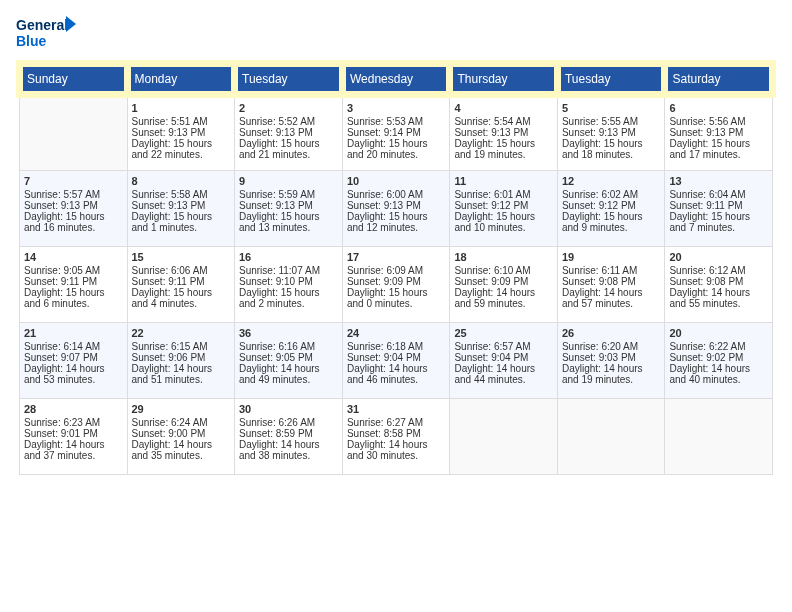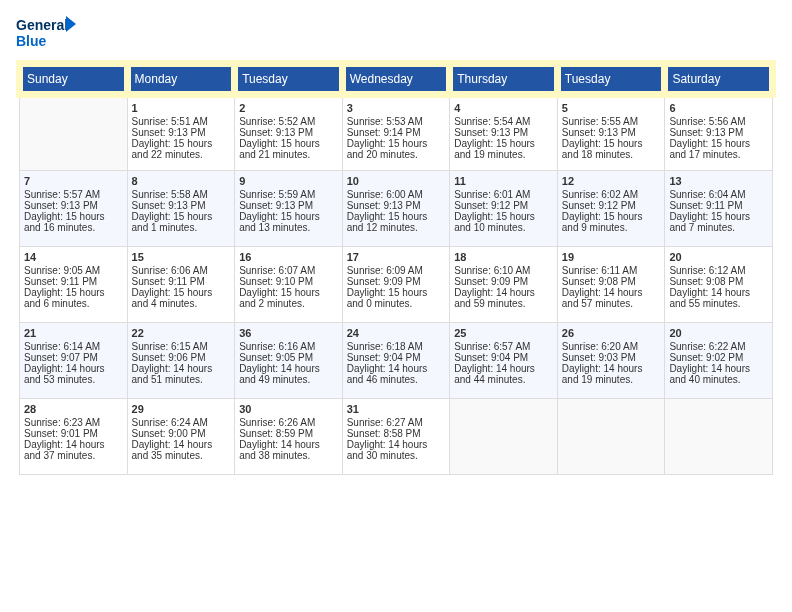--- a/index.html
+++ b/index.html
@@ -217,21 +217,21 @@
           </td>
           <td>
             <span class="day-num">15</span>
             <div>Sunrise: 6:06 AM</div>
             <div>Sunset: 9:11 PM</div>
             <div>Daylight: 15 hours</div>
             <div>and 4 minutes.</div>
           </td>
           <td>
             <span class="day-num">16</span>
-            <div>Sunrise: 6:07 AM</div>
+            <div>Sunrise: 11:07 AM</div>
             <div>Sunset: 9:10 PM</div>
             <div>Daylight: 15 hours</div>
             <div>and 2 minutes.</div>
           </td>
           <td>
             <span class="day-num">17</span>
             <div>Sunrise: 6:09 AM</div>
             <div>Sunset: 9:09 PM</div>
             <div>Daylight: 15 hours</div>
             <div>and 0 minutes.</div>

